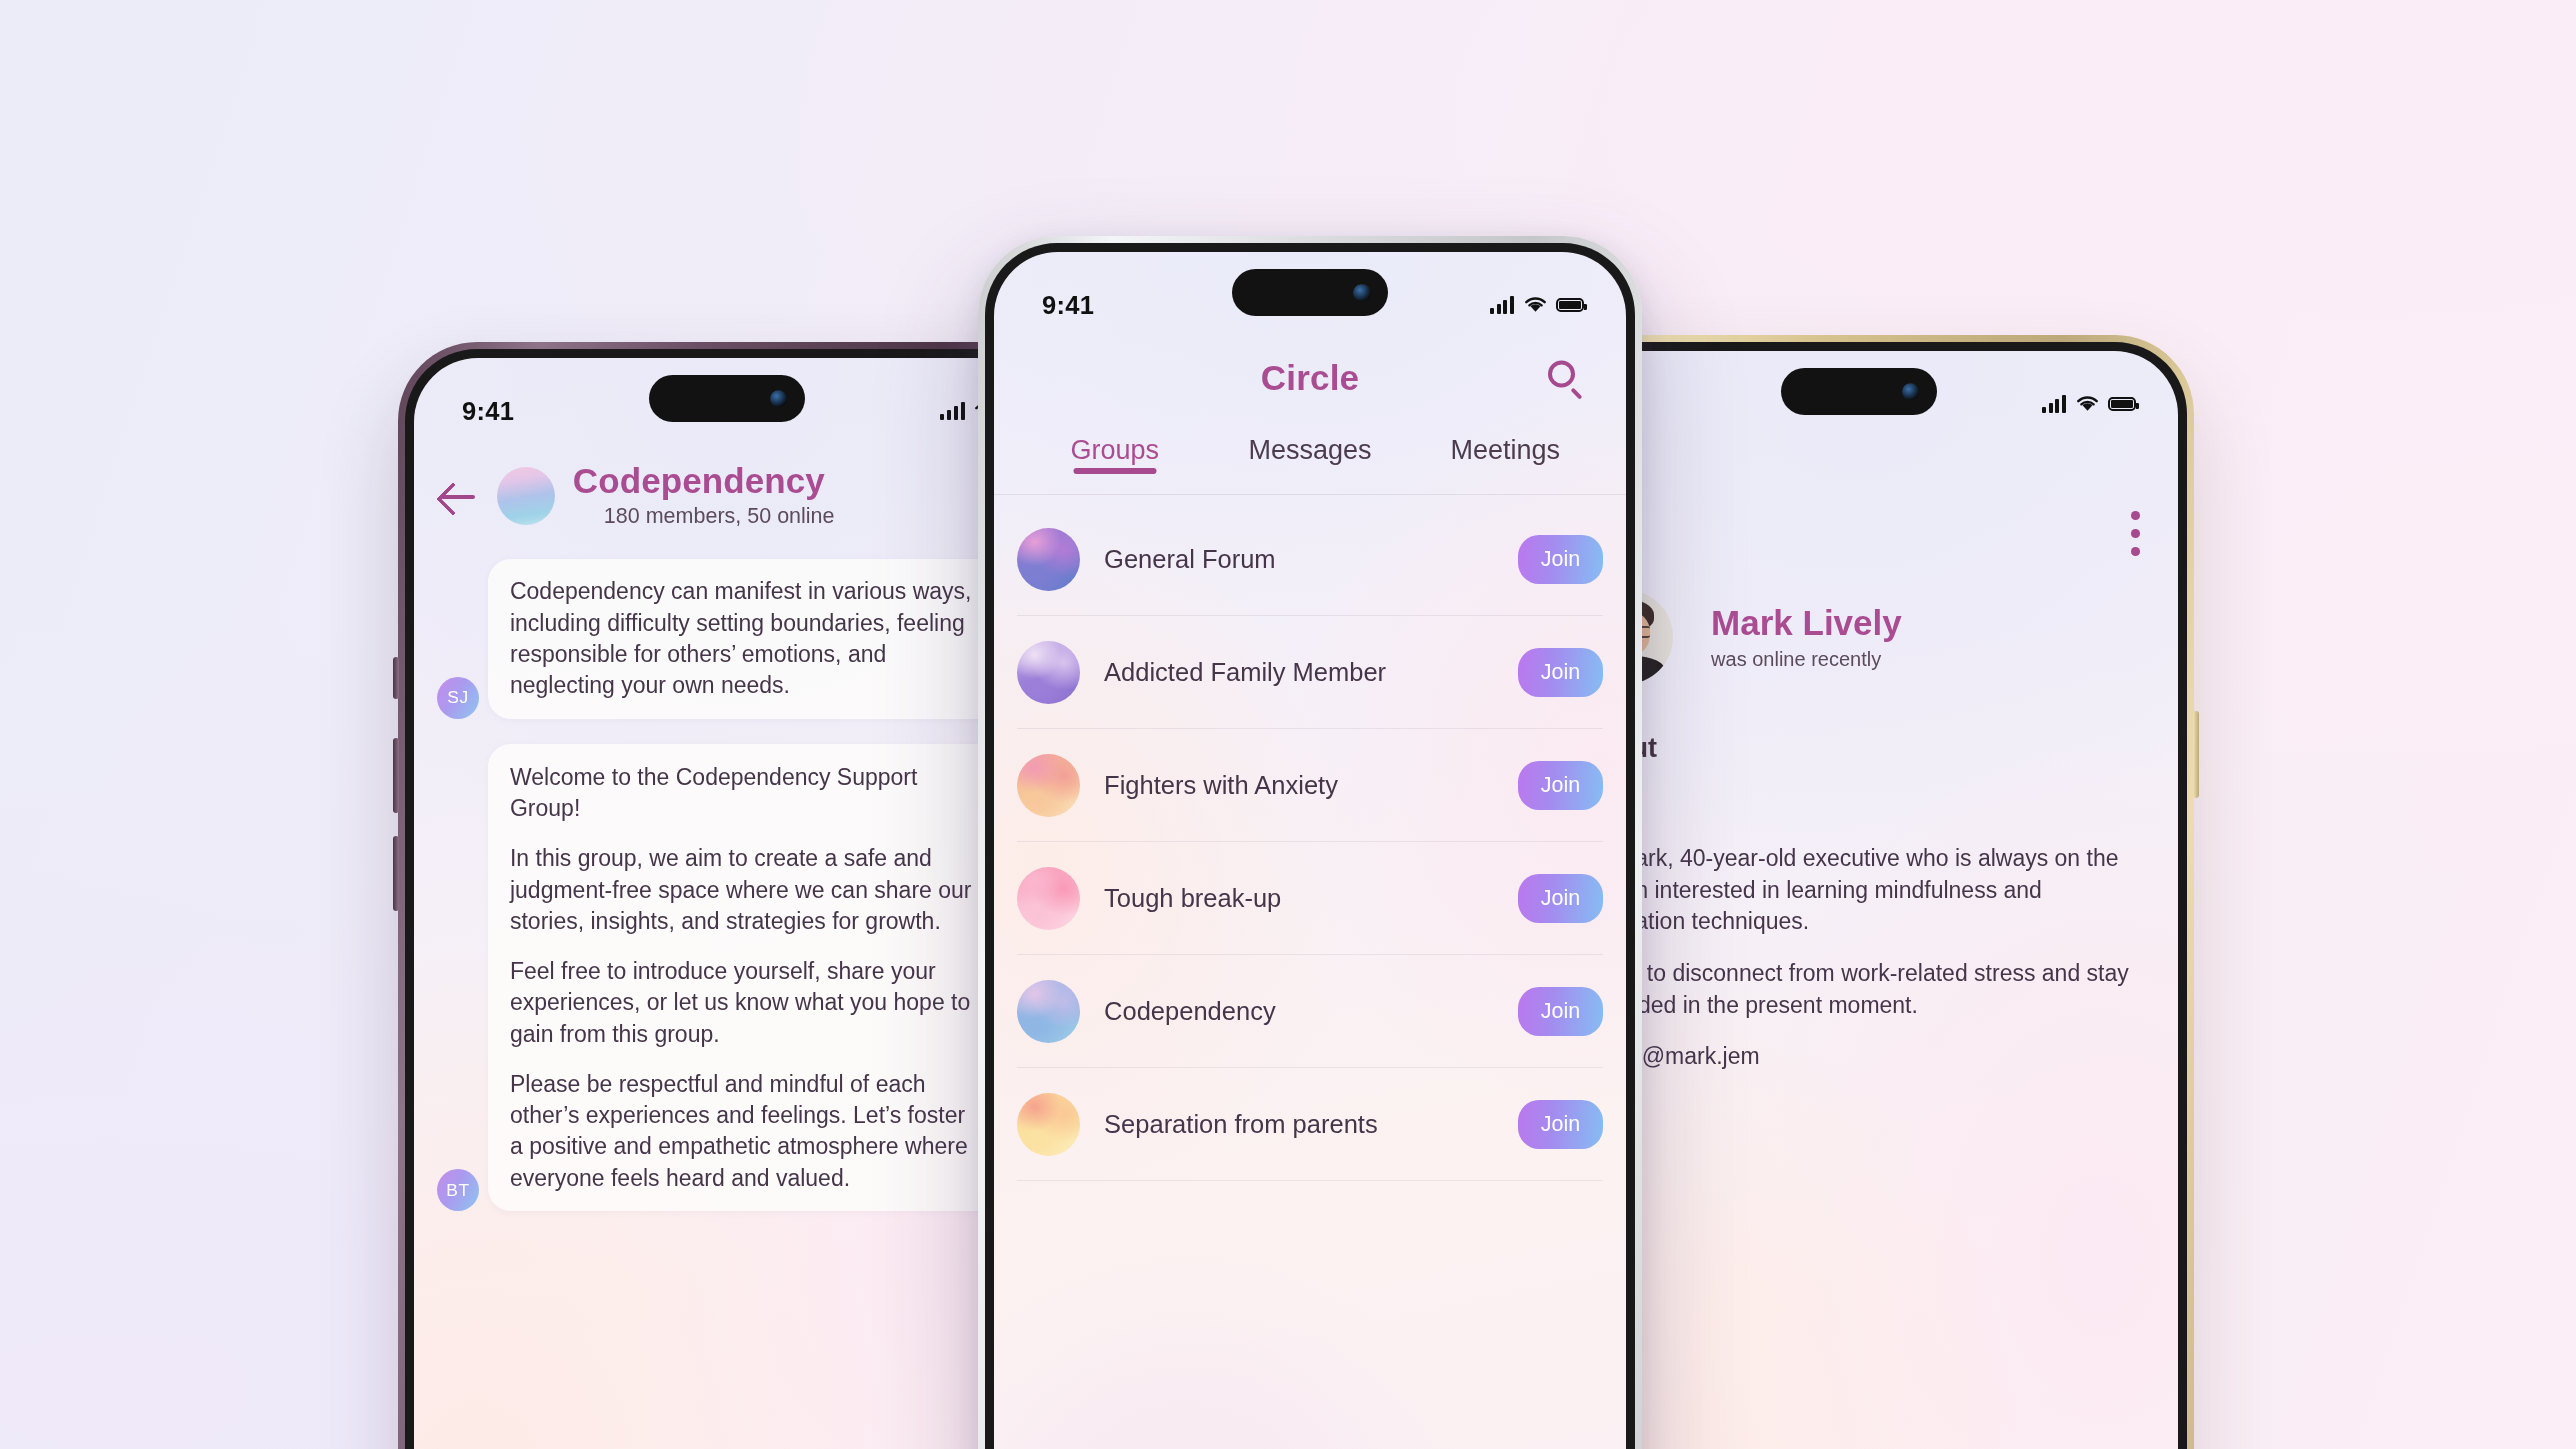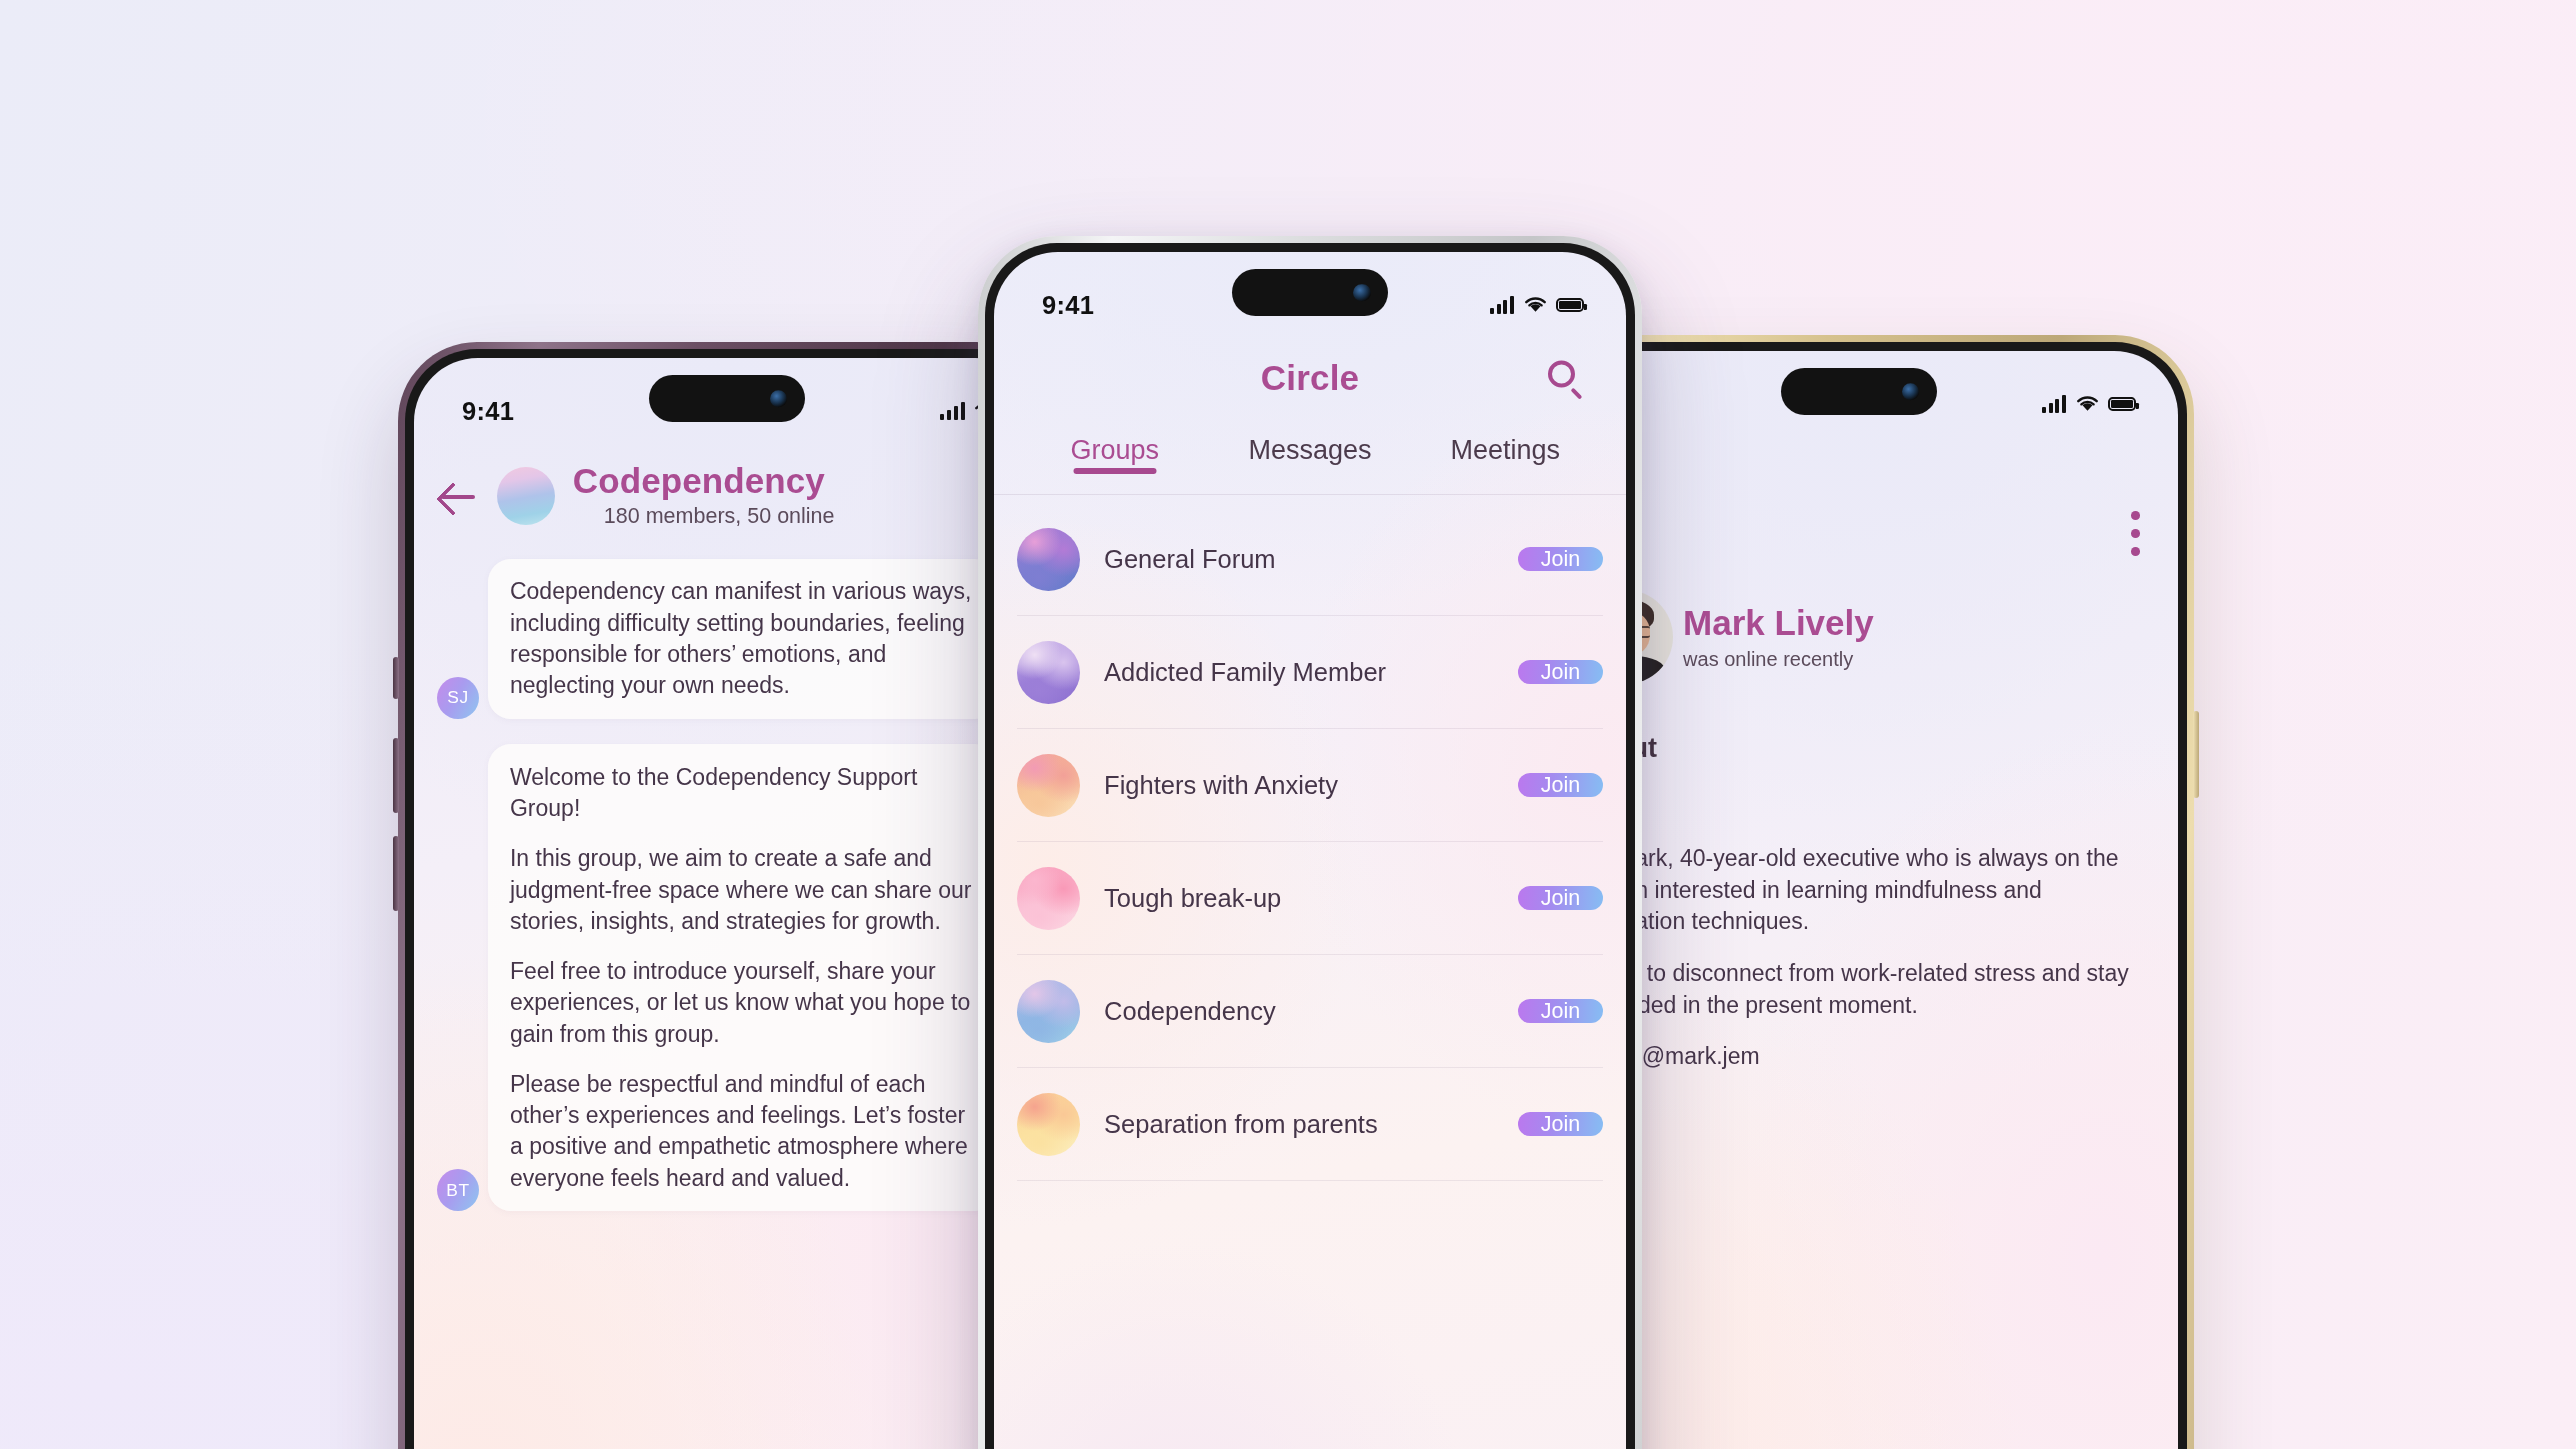--- a/index.html
+++ b/index.html
@@ -113,21 +113,21 @@
   #phoneRight .btn-side{
     position:absolute; right:-4.7px; width:6px; border-radius:3.4px;
     background:linear-gradient(270deg,#BCA878,#F0E1B4);
   }
   #phoneRight .v1{ top:376px; height:87px; }
   .kebab{
     position:absolute; right:38px; top:160px; z-index:7;
     display:flex; flex-direction:column; gap:9.4px;
   }
   .kebab i{ width:8.7px;height:8.7px;border-radius:50%;background:#A7498F;display:block; }
-  .prof-head{ position:absolute; top:239px; left:0; right:0; padding:0 40px; display:flex; align-items:center; gap:10px; }
+  .prof-head{ position:absolute; top:239px; left:0; right:0; padding:0 40px; display:flex; align-items:center; gap:38px; }
   .prof-ava{
     width:94px;height:94px;border-radius:50%;flex:0 0 auto;overflow:hidden;position:relative;
     background:#E6E3DC;
   }
   .prof-ava .hair{position:absolute;left:22%;top:10%;width:58%;height:34%;background:#3A2B23;border-radius:50% 50% 38% 38%;}
   .prof-ava .face{position:absolute;left:27%;top:22%;width:48%;height:48%;background:#E7B894;border-radius:46%;}
   .prof-ava .glass{position:absolute;left:27%;top:38%;width:48%;height:13%;
     border-top:2.7px solid #3A2B23;border-bottom:2.7px solid #3A2B23;opacity:.85;border-radius:2.7px;}
   .prof-ava .body{position:absolute;left:8%;top:70%;width:84%;height:42%;background:#23201F;border-radius:40% 40% 0 0;}
   .prof-name{ font-size:35px; font-weight:700; color:#AA4C92; }
@@ -178,21 +178,21 @@
     bottom:-8px; width:83px; height:6px; background:#A7498F; border-radius:3.4px;
   }
   .glist{ position:absolute; top:251px; left:0; right:0; bottom:0; padding:0 23px; }
   .grow{
     height:113px; display:flex; align-items:center; gap:24px;
     border-bottom:1.3px solid rgba(150,130,155,.15);
   }
   .gava{ width:63px;height:63px;border-radius:50%;flex:0 0 auto; }
   .gname{ flex:1; font-size:25.5px; color:#453549; }
   .join{
-    width:85px;height:24px;border-radius:21px;flex:0 0 auto; border:none;
+    width:85px;height:49px;border-radius:21px;flex:0 0 auto; border:none;
     color:#fff; font-size:21.5px; font-family:inherit; cursor:pointer;
     background:linear-gradient(95deg,#BB78EE 0%,#A48BEF 40%,#86BDF3 100%);
   }
 </style>
 </head>
 <body>
 
 <div class="phone" id="phoneLeft">
   <div class="btn-side v1"></div>
   <div class="btn-side v2"></div>

